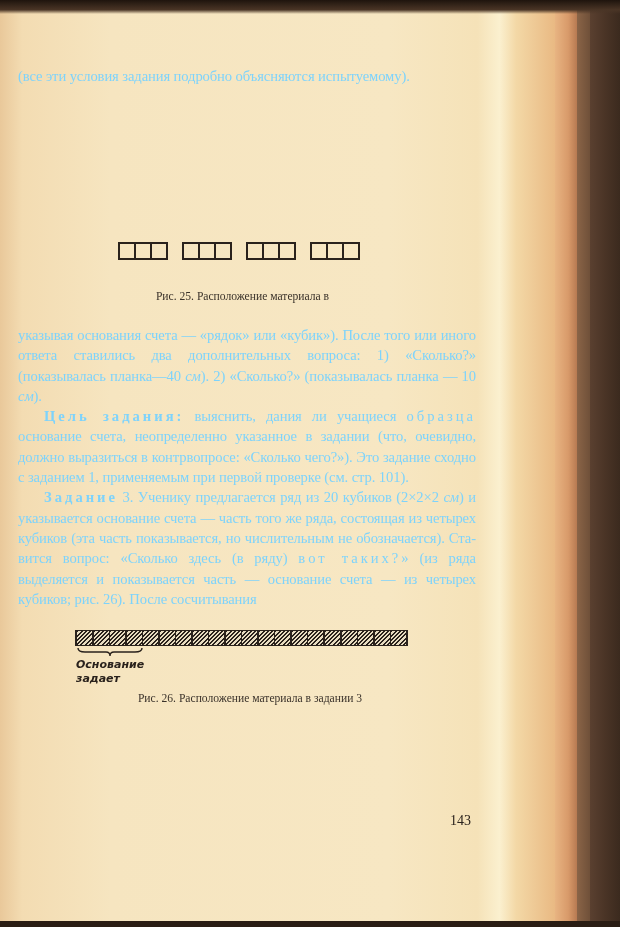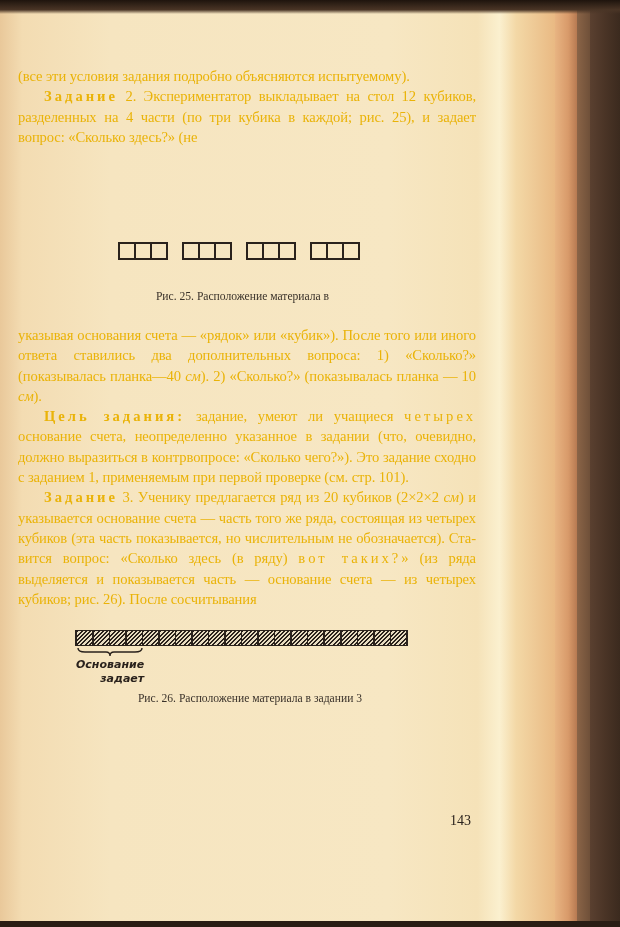--- a/index.html
+++ b/index.html
@@ -22,21 +22,21 @@
     }
     .edge-1 { left: 555px; width: 22px; background: linear-gradient(90deg, #e8b482, #d89a6a 60%, #b77a52); }
     .edge-2 { left: 577px; width: 13px; background: linear-gradient(90deg, #8a6447, #6f5039); }
     .edge-3 { left: 590px; width: 30px; background: linear-gradient(90deg, #5a4030, #4a3426 50%, #3b2a1e); }
     .bottom-shadow {
       position: absolute; left: 0; top: 921px; width: 620px; height: 6px;
       background: #2a1d14; z-index: 3;
     }
     .text {
       position: absolute; left: 18px; width: 458px;
-      color: #eab308; font-size: 14.6px; line-height: 20.3px;
+      color: #7dd3fc; font-size: 14.6px; line-height: 20.3px;
       text-align: justify; letter-spacing: -0.1px; font-family: Liberation Serif, serif;
     }
     .text p { margin: 0; }
     .indent { text-indent: 26px; }
     .spaced { letter-spacing: 3px; font-weight: bold; }
     .em { font-style: italic; margin-top: 48px; }
     .figure25 {
       position: absolute; left: 118px; top: 242px; display: flex; gap: 14px;
     }
     .group { display: flex; border: 2px solid #2a221c; }
@@ -51,39 +51,38 @@
     }
     .figure26 .cube {
       flex: 1;
       background: repeating-linear-gradient(135deg, #2a221c 0 1.3px, #e8dcc0 1.3px 3px);
     }
     .brace {
       position: absolute; left: 77px; top: 648px; width: 66px; height: 8px;
     }
     .base-label {
       position: absolute; left: 76px; top: 658px; font-family: "DejaVu Sans", sans-serif;
-      font-style: italic; font-weight: bold; font-size: 11px; line-height: 14px; color: #2a221c; text-align: right;
+      font-style: italic; font-weight: bold; font-size: 11px; line-height: 14px; color: #2a221c; text-align: left;
     }
     .page-number {
       position: absolute; left: 450px; top: 813px; font-size: 14px; color: #2a221c;
     }
   </style>
 </head>
 <body>
 
 <div class="top-shadow"></div>
 <div class="page"></div>
 <div class="edge edge-1"></div>
 <div class="edge edge-2"></div>
 <div class="edge edge-3"></div>
 <div class="bottom-shadow"></div>
 
 <div class="text" style="top:66px;">
   <p><span>(все эти условия задания подробно объясняются испы­туемому).</span></p>
-  <p class="indent"><span class="spaced">Задание</span><span> 2. Экспериментатор выкладывает на стол 12 кубиков, разделенных на 4 части (по три кубика в каждой; рис. 25), и задает вопрос: «Сколько здесь?» (не</span></p>
 </div>
 
 <div class="figure25">
   <div class="group">
       <div class="cube"></div>
       <div class="cube"></div>
       <div class="cube"></div>
     </div>
   <div class="group">
       <div class="cube"></div>
@@ -100,21 +99,21 @@
       <div class="cube"></div>
       <div class="cube"></div>
     </div>
 </div>
 <div class="caption" style="left:110px; top:290px; width:265px;">
   <div>Рис. 25. Расположение материала в</div>
 </div>
 
 <div class="text" style="top:325px;">
   <p><span>указывая основания счета — «рядок» или «кубик»). Пос­ле того или иного ответа ставились два дополнительных вопроса: 1) «Сколько?» (показывалась планка—40 </span><span class="em">см</span><span>). 2) «Сколько?» (показывалась планка — 10 </span><span class="em">см</span><span>).</span></p>
-  <p class="indent"><span class="spaced">Цель задания:</span><span> задание, умеют ли учащиеся </span><span class="spaced" style="font-weight:normal">четырех</span><span> основание счета, неопределенно указанное в задании (что, очевидно, должно выразиться в контр­вопросе: «Сколько чего?»). Это задание сходно с зада­нием 1, применяемым при первой проверке (см. стр. 101).</span></p>
+  <p class="indent"><span class="spaced">Цель задания:</span><span> выяснить, дания ли учащиеся </span><span class="spaced" style="font-weight:normal">образца</span><span> основание счета, неопределенно указанное в задании (что, очевидно, должно выразиться в контр­вопросе: «Сколько чего?»). Это задание сходно с зада­нием 1, применяемым при первой проверке (см. стр. 101).</span></p>
   <p class="indent"><span class="spaced">Задание</span><span> 3. Ученику предлагается ряд из 20 кубиков (2×2×2 </span><span class="em">см</span><span>) и указывается основание счета — часть того же ряда, состоящая из четырех кубиков (эта часть показывается, но числительным не обозначается). Ста­вится вопрос: «Сколько здесь (в ряду) </span><span class="spaced" style="font-weight:normal">вот таких?</span><span>» (из ряда выделяется и показывается часть — основание сче­та — из четырех кубиков; рис. 26). После сосчитывания</span></p>
 </div>
 
 <div class="figure26" id="fig26">
     <div class="cube"></div>
     <div class="cube"></div>
     <div class="cube"></div>
     <div class="cube"></div>
     <div class="cube"></div>
     <div class="cube"></div>

